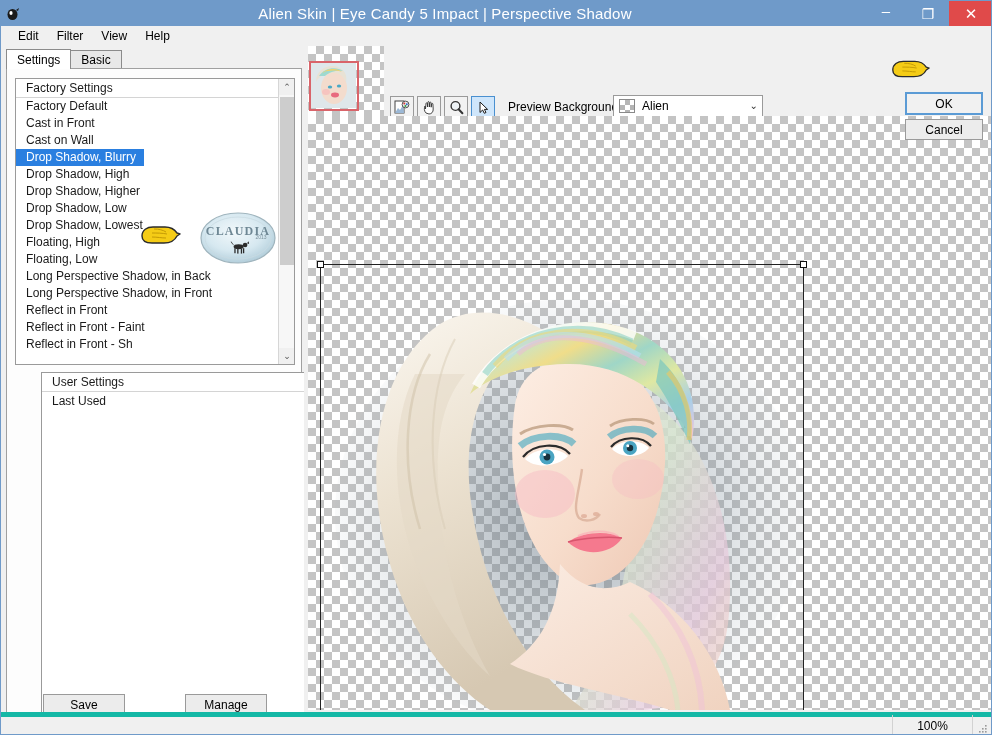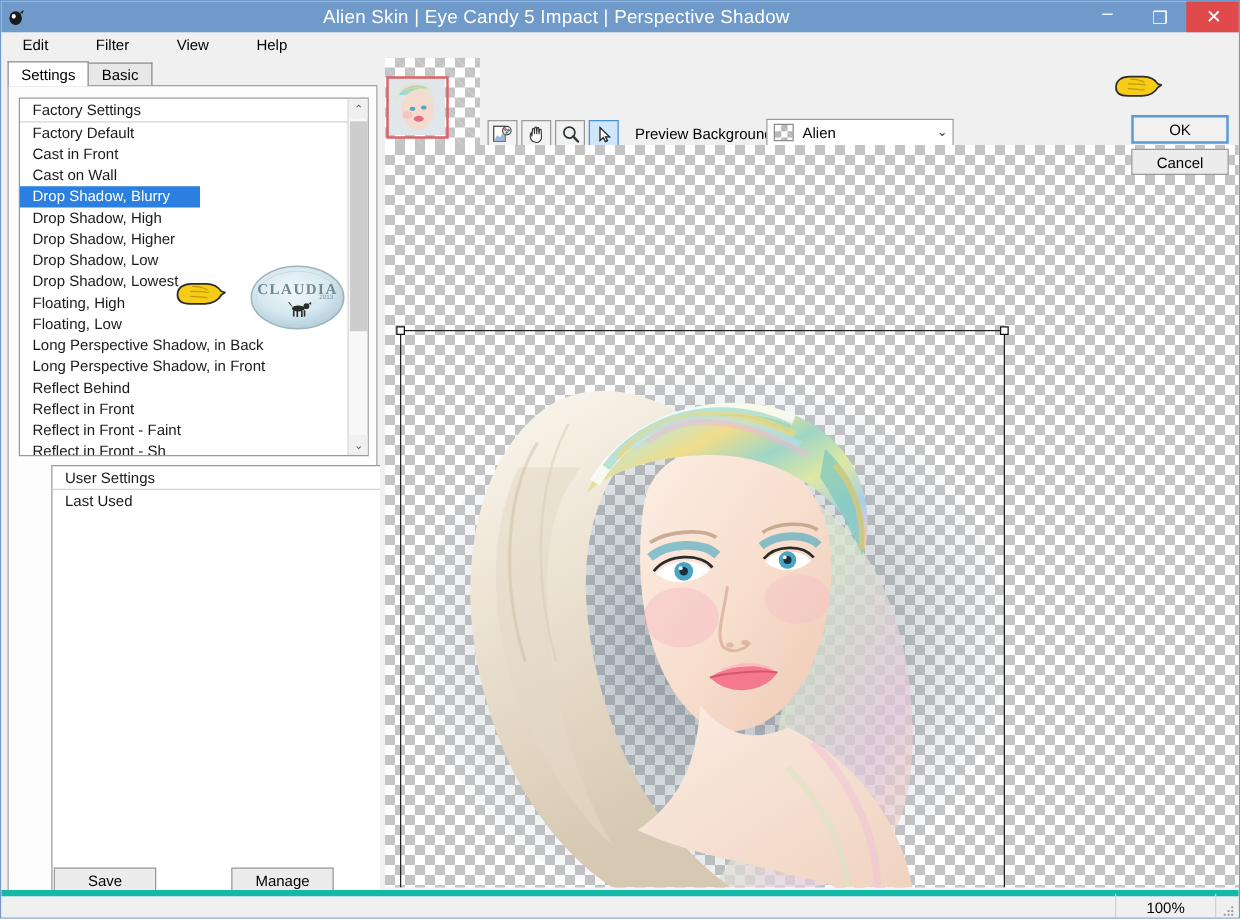--- a/index.html
+++ b/index.html
@@ -48,21 +48,20 @@
   .tb-btn.min { font-size: 15px; padding-bottom: 7px; }
   .tb-btn.close { background: #e04a4a; width: 44px; font-size: 15px; }
 
   
   .menubar {
     position: absolute; left: 0; top: 25px;
     width: 992px; height: 20px;
     background: #f0f0f0;
     display: flex; align-items: center;
     padding-left: 8px;
-    gap: 20px;
   }
   .menu-item {
     padding: 2px 9px;
     font-size: 12px; color: #000;
     white-space: nowrap;
   }
 
   
   .leftpanel {
     position: absolute; left: 0; top: 45px;
@@ -122,21 +121,21 @@
   .list-item {
     height: 17px; line-height: 17px;
     padding-left: 10px;
     font-size: 12px; color: #1a1a1a;
     white-space: nowrap;
   }
   .list-item.selected {
     background: #2a7fe0;
     color: #ffffff;
     display: inline-block;
-    padding-right: 24px;
+    padding-right: 8px;
     width: auto;
     min-width: 0;
   }
   .sel-wrap { height: 17px; }
 
   .vscroll {
     position: absolute; right: 0; top: 0;
     width: 16px; height: 100%;
     background: #f7f7f7;
     border-left: 1px solid #d6d6d6;
@@ -407,21 +406,20 @@
             <span class="list-item selected">Drop Shadow, Blurry</span>
           </div>
           <div class="list-item">Drop Shadow, High</div>
           <div class="list-item">Drop Shadow, Higher</div>
           <div class="list-item">Drop Shadow, Low</div>
           <div class="list-item">Drop Shadow, Lowest</div>
           <div class="list-item">Floating, High</div>
           <div class="list-item">Floating, Low</div>
           <div class="list-item">Long Perspective Shadow, in Back</div>
           <div class="list-item">Long Perspective Shadow, in Front</div>
-          <div class="list-item">Reflect Behind</div>
           <div class="list-item">Reflect in Front</div>
           <div class="list-item">Reflect in Front - Faint</div>
           <div class="list-item">Reflect in Front - Sh</div>
         </div>
 
         <div class="vscroll">
           <div class="vs-arrow">⌃</div>
           <div class="vs-thumb"></div>
           <div class="vs-arrow down">⌄</div>
         </div>

